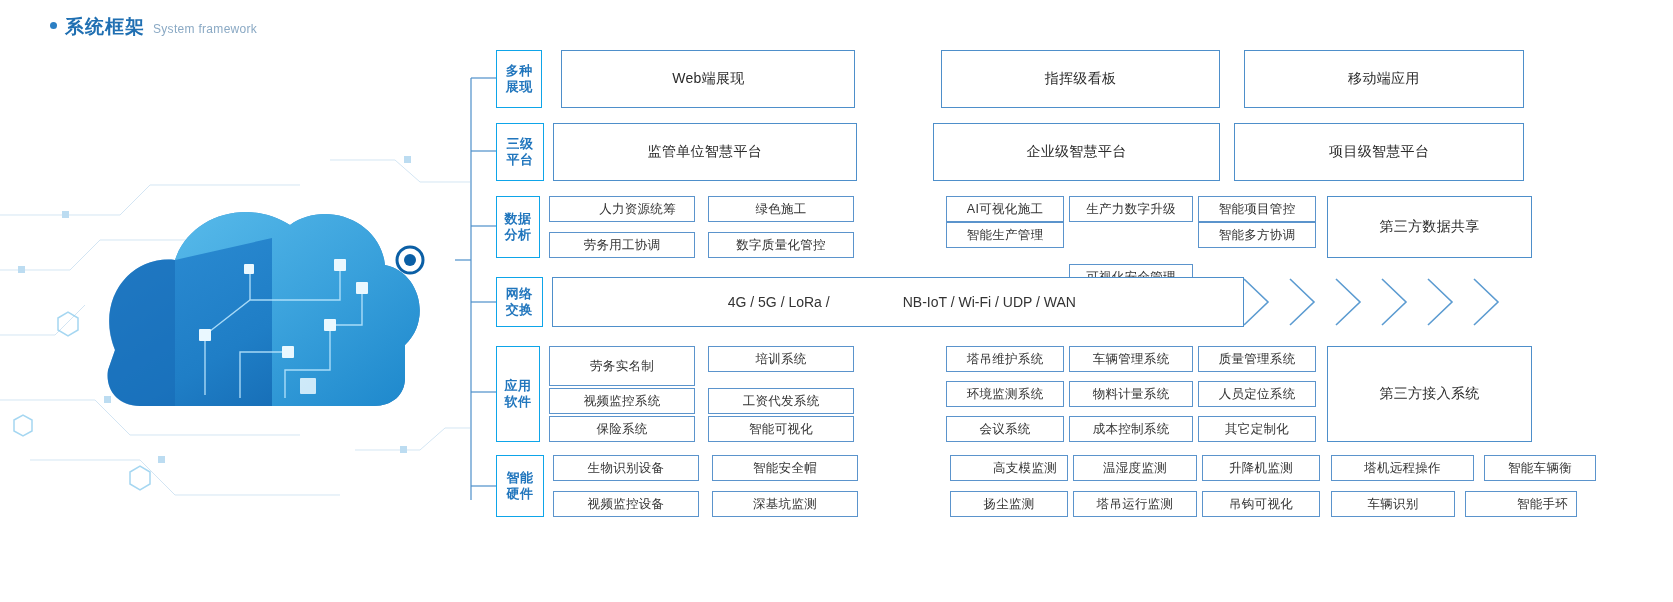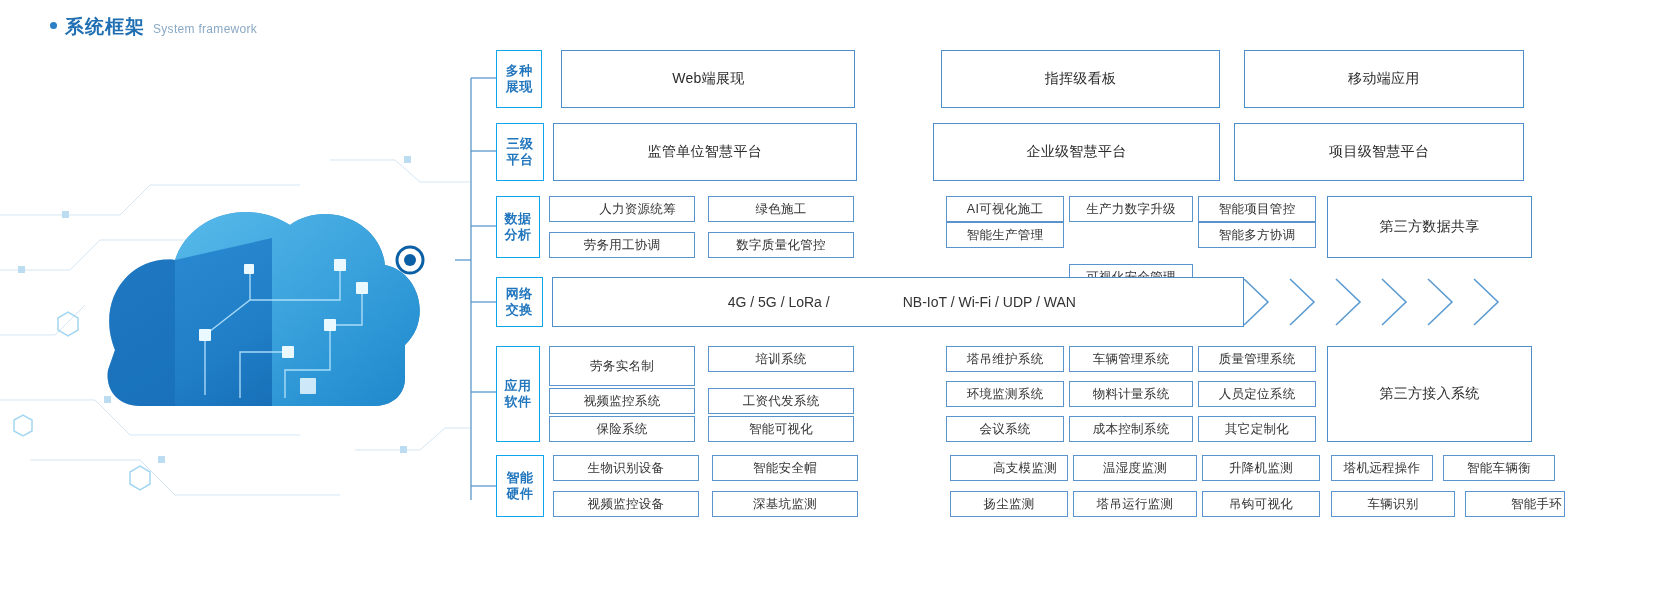--- a/index.html
+++ b/index.html
@@ -292,23 +292,23 @@
       </div>
       <div class="gline">
         <div class="cellbox thin" style="width:118px;height:26px;">扬尘监测</div>
         <div class="cellbox thin" style="width:124px;height:26px;margin-left:5px;">塔吊运行监测</div>
         <div class="cellbox thin" style="width:118px;height:26px;margin-left:5px;">吊钩可视化</div>
       </div>
     </div>
 
     <div class="grp" style="margin-left:11px;">
       <div class="gline">
-        <div class="cellbox thin" style="width:102px;height:26px;">塔机远程操作</div>
+        <div class="cellbox thin" style="width:143px;height:26px;">塔机远程操作</div>
         <div class="cellbox thin" style="width:112px;height:26px;margin-left:10px;">智能车辆衡</div>
       </div>
       <div class="gline">
         <div class="cellbox thin" style="width:124px;height:26px;">车辆识别</div>
-        <div class="cellbox thin" style="width:100px;height:26px;margin-left:10px;padding-left:43px;">智能手环</div>
+        <div class="cellbox thin" style="width:112px;height:26px;margin-left:10px;padding-left:43px;">智能手环</div>
       </div>
     </div>
   </div>
 
 </div>
 
 </body></html>

